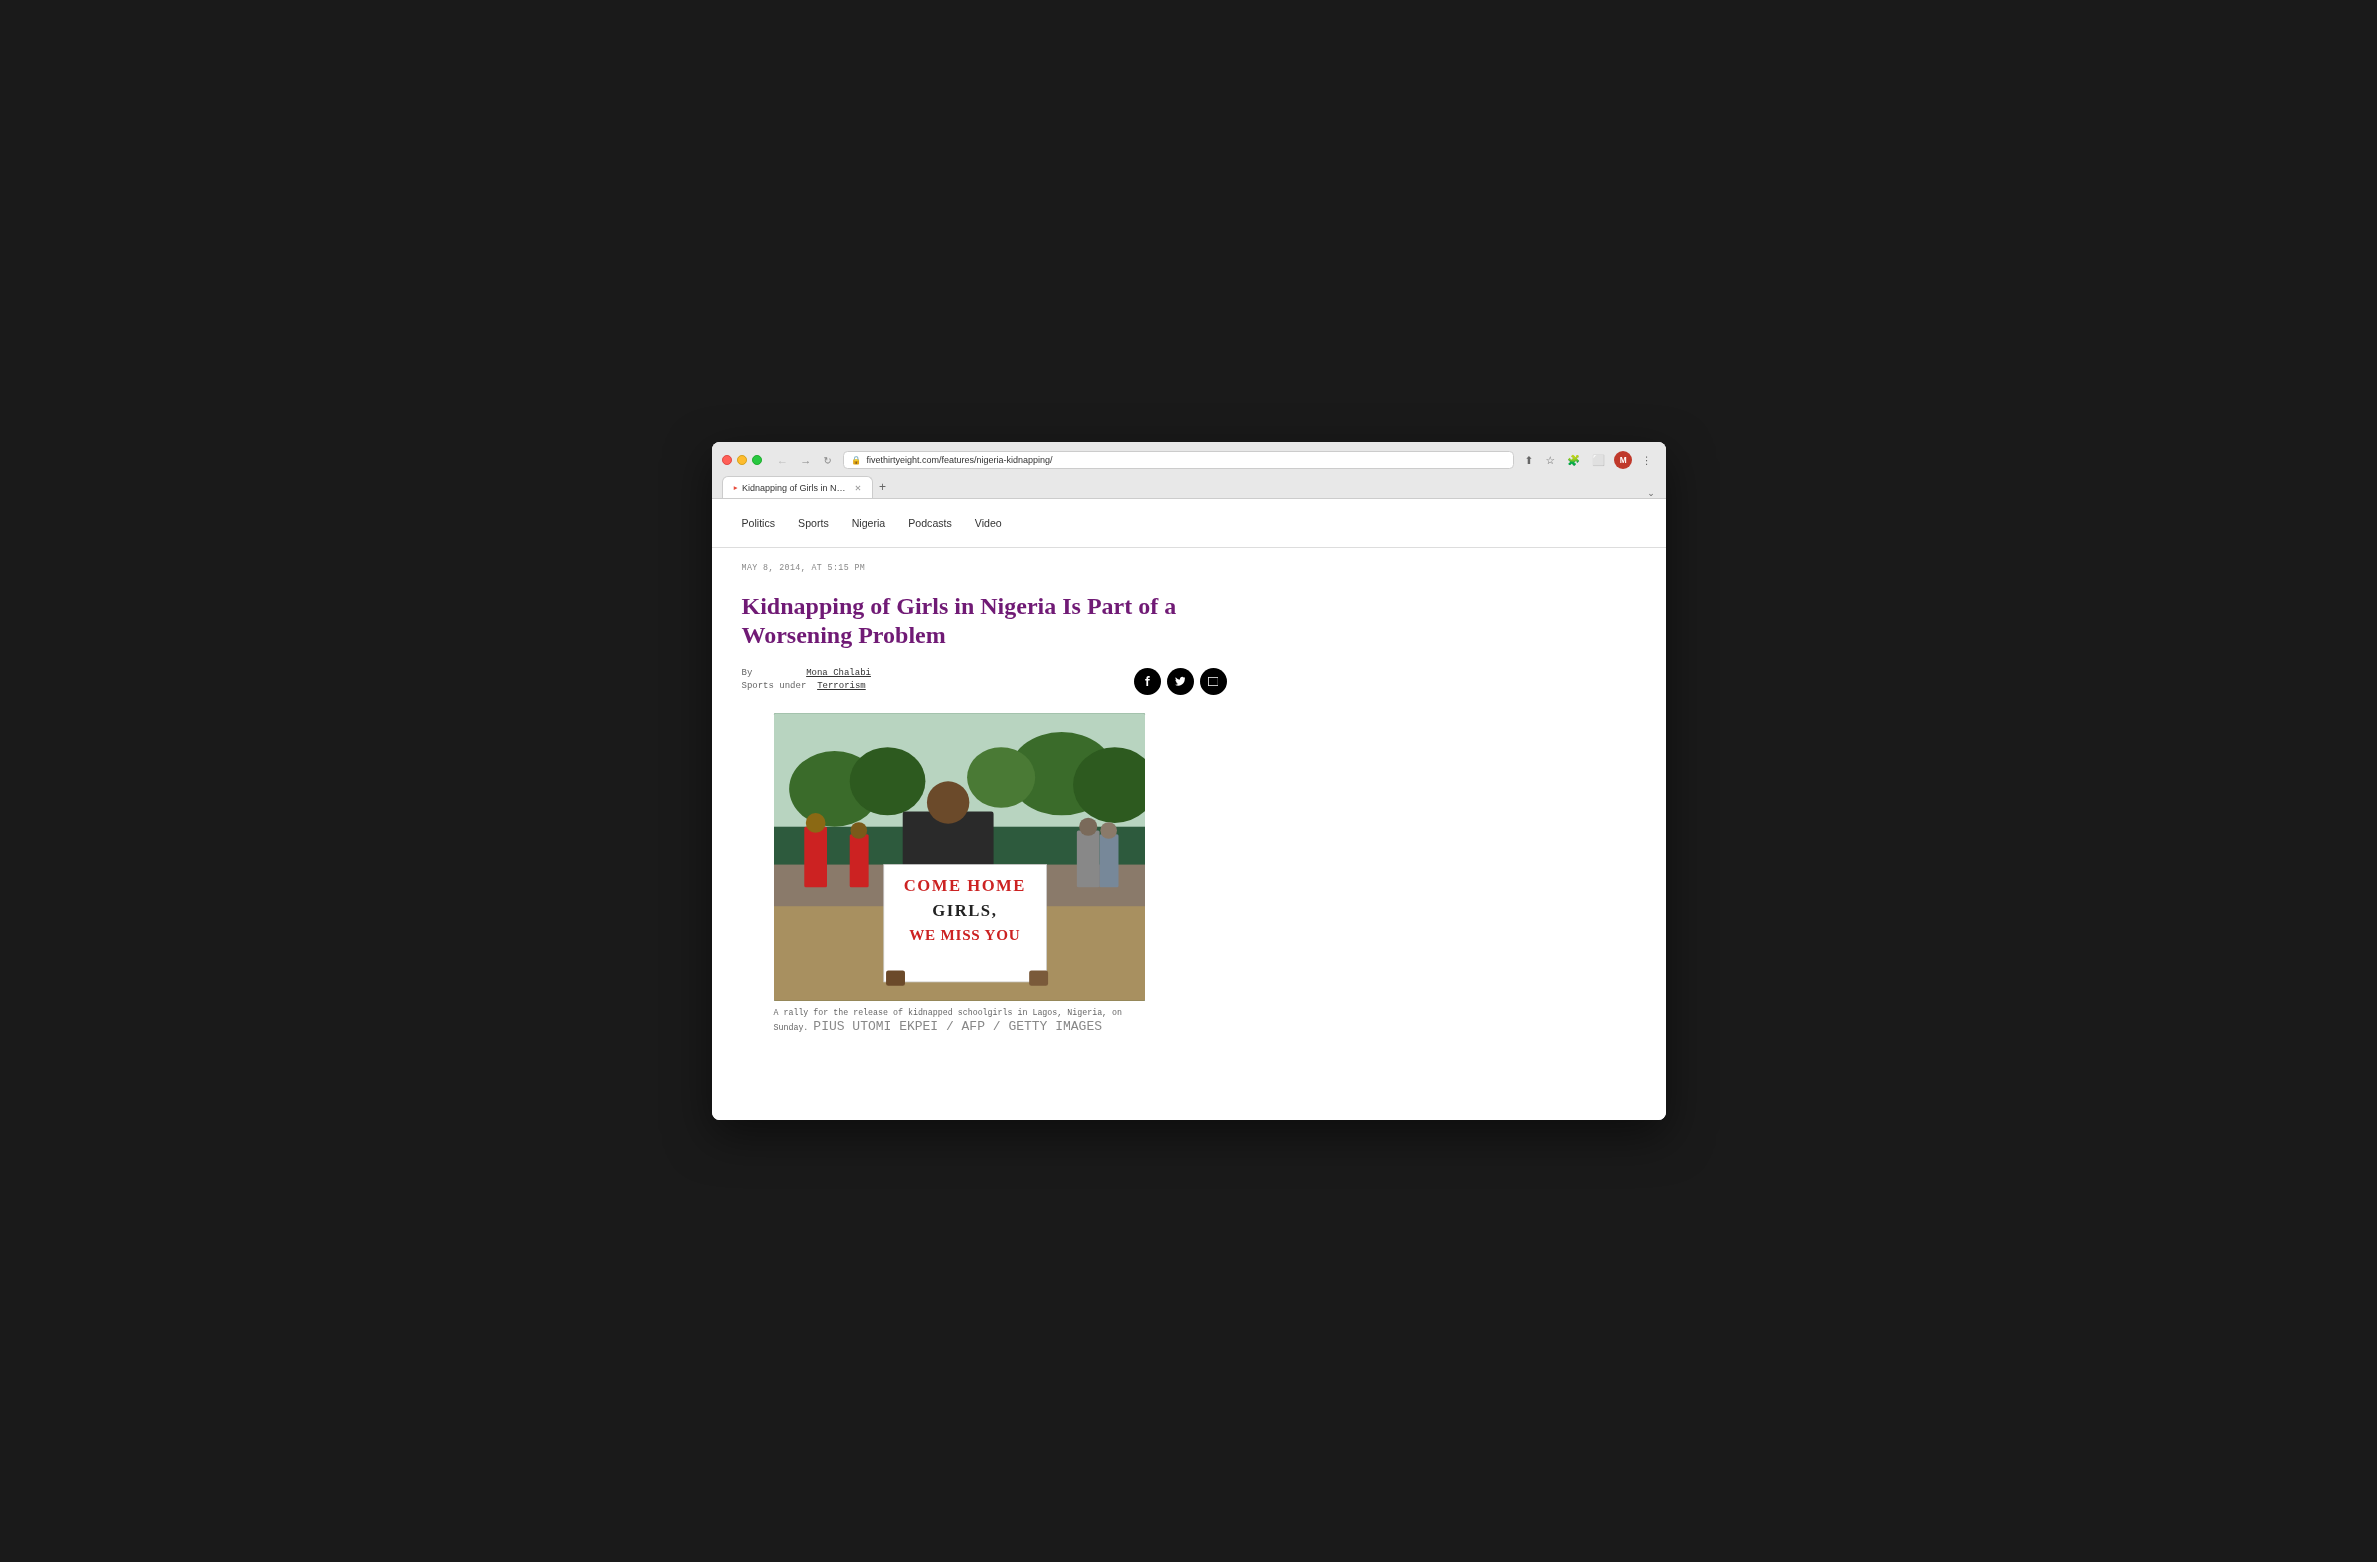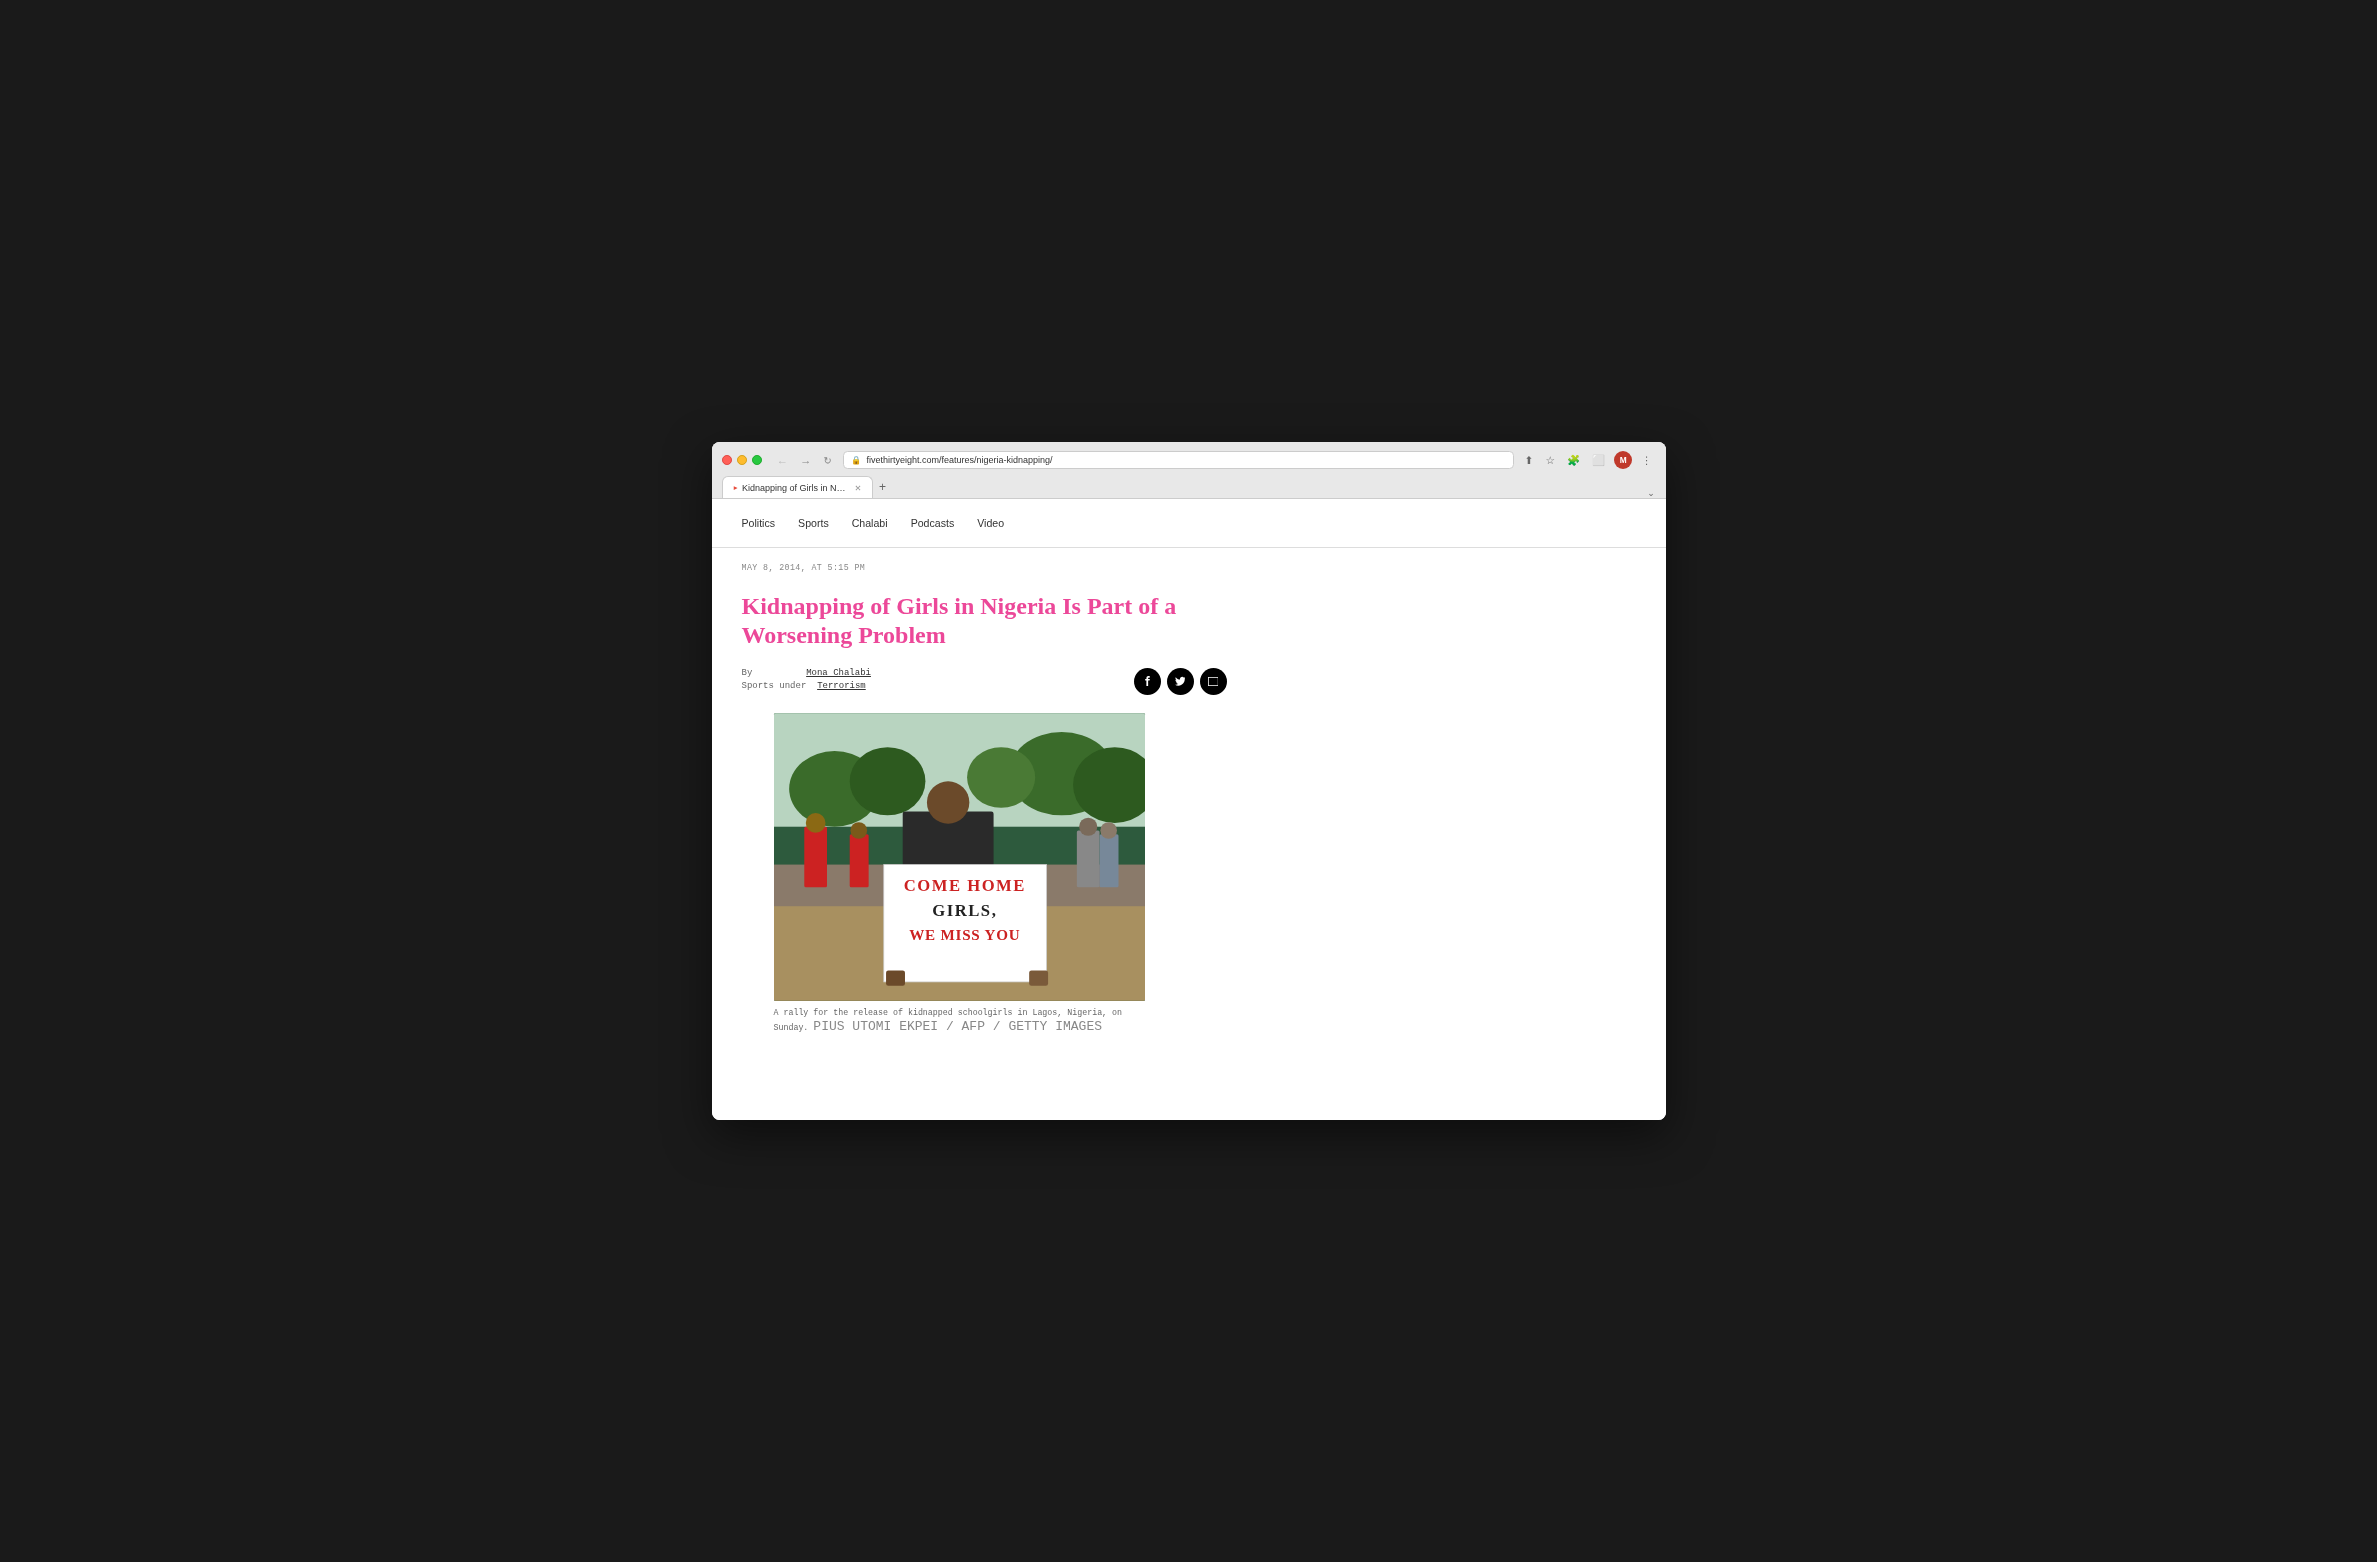--- a/index.html
+++ b/index.html
@@ -266,21 +266,21 @@
       color: #888;
       font-family: 'Courier New', monospace;
       letter-spacing: 0.4px;
       text-transform: uppercase;
       margin-bottom: 20px;
     }
 
     .article-title {
       font-size: 24px;
       font-weight: 900;
-      color: #ec4899;
+      color: #701a75;
       line-height: 1.2;
       margin-bottom: 18px;
       font-family: Georgia, 'Times New Roman', serif;
     }
 
     .article-meta {
       display: flex;
       align-items: flex-start;
       justify-content: space-between;
       margin-bottom: 18px;
@@ -426,21 +426,21 @@
     </div>
   </div>
 
   <div class="page-content">
 
     <div class="site-header">
 
       <nav class="site-nav">
         <a class="nav-link">Politics</a>
         <a class="nav-link">Sports</a>
-        <a class="nav-link">Chalabi</a>
+        <a class="nav-link">Nigeria</a>
         <a class="nav-link">Podcasts</a>
         <a class="nav-link">Video</a>
       </nav>
     </div>
 
     <div class="article-container">
       <div class="article-main">
 
         <div class="article-date">MAY 8, 2014, AT 5:15 PM</div>
 

